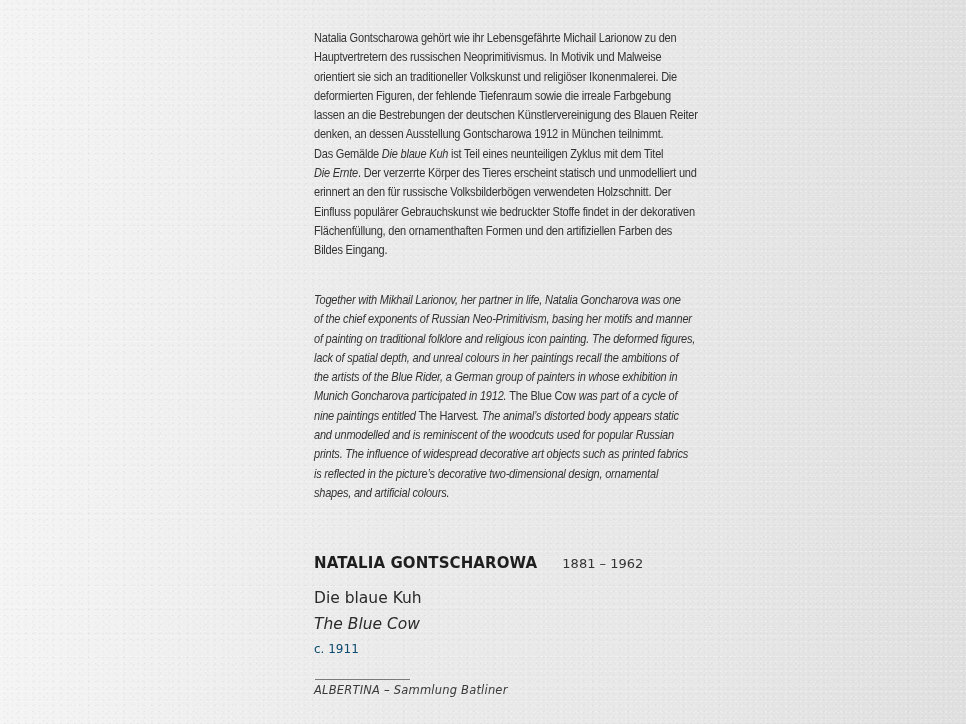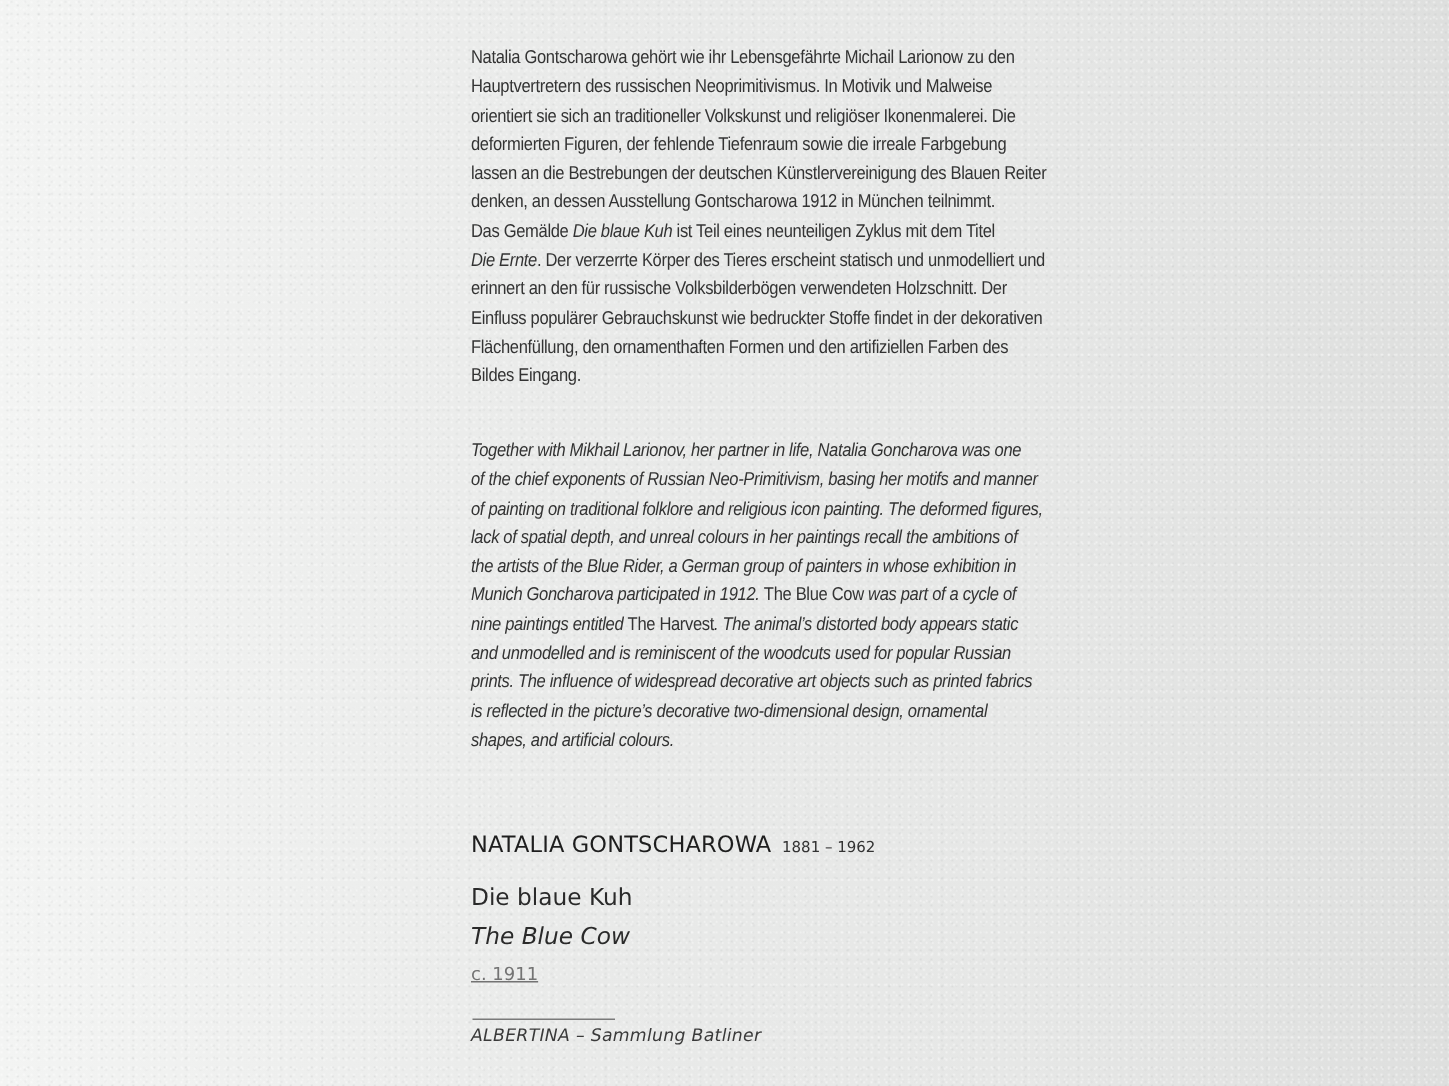--- a/index.html
+++ b/index.html
@@ -23,25 +23,25 @@
     transform: scaleX(0.89); transform-origin: left top;
     width: 472px; color: #333;
   }
   .para .line { display: block; white-space: nowrap; }
   .de { position: absolute; top: 0; left: 0; }
   .en { position: absolute; top: 262px; left: 0; font-style: italic; }
   .en .up { font-style: normal; }
   .de i { font-style: italic; }
   .meta { position: absolute; left: 314px; top: 553px; font-family: "DejaVu Sans", sans-serif; color: #1e1e1e; }
   .artist-row { white-space: nowrap; }
-  .artist { font-weight: normal; font-size: 15px; letter-spacing: 0.1px; }
-  .dates { font-size: 10px; color: #333; margin-left: 2px; text-align: right; }
+  .artist { font-weight: bold; font-size: 15px; letter-spacing: 0.1px; }
+  .dates { font-size: 13px; color: #333; margin-left: 20px; text-align: right; }
   .title-de { position: absolute; top: 36px; left: 0; font-size: 15.5px; white-space: nowrap; color: #2a2a2a; }
   .title-en { position: absolute; top: 62px; left: 0; font-size: 15.5px; font-style: italic; white-space: nowrap; color: #2a2a2a; }
-  .year { position: absolute; top: 89px; left: 0; font-size: 12px; white-space: nowrap; color: #737373; text-decoration: underline; }
+  .year { position: absolute; top: 89px; left: 0; font-size: 12px; white-space: nowrap; color: #0c4a6e; }
   .rule { position: absolute; top: 126px; left: 1px; width: 95px; height: 1px; background: #7a7a7a; }
   .credit { position: absolute; top: 130px; left: 0; font-size: 11.5px; white-space: nowrap; color: #3a3a3a; letter-spacing: 0.2px; font-style: italic; }
 </style>
 </head>
 <body>
 
 <div class="label">
   <div class="para de">
     <span class="line">Natalia Gontscharowa gehört wie ihr Lebensgefährte Michail Larionow zu den</span>
     <span class="line">Hauptvertretern des russischen Neoprimitivismus. In Motivik und Malweise</span>

